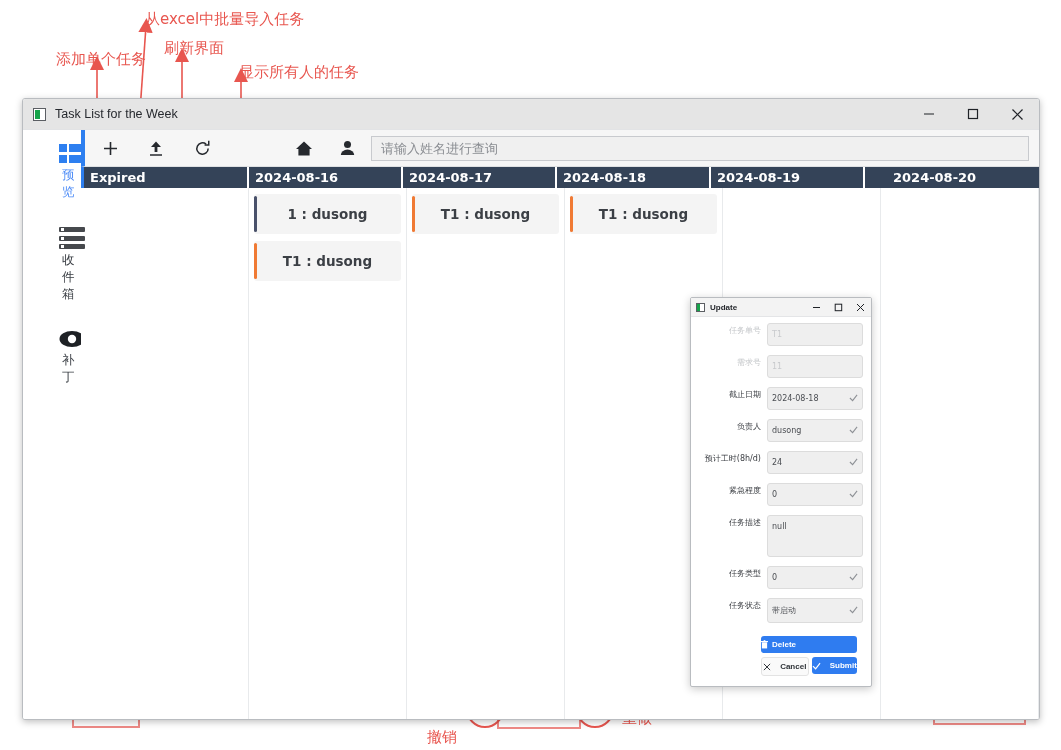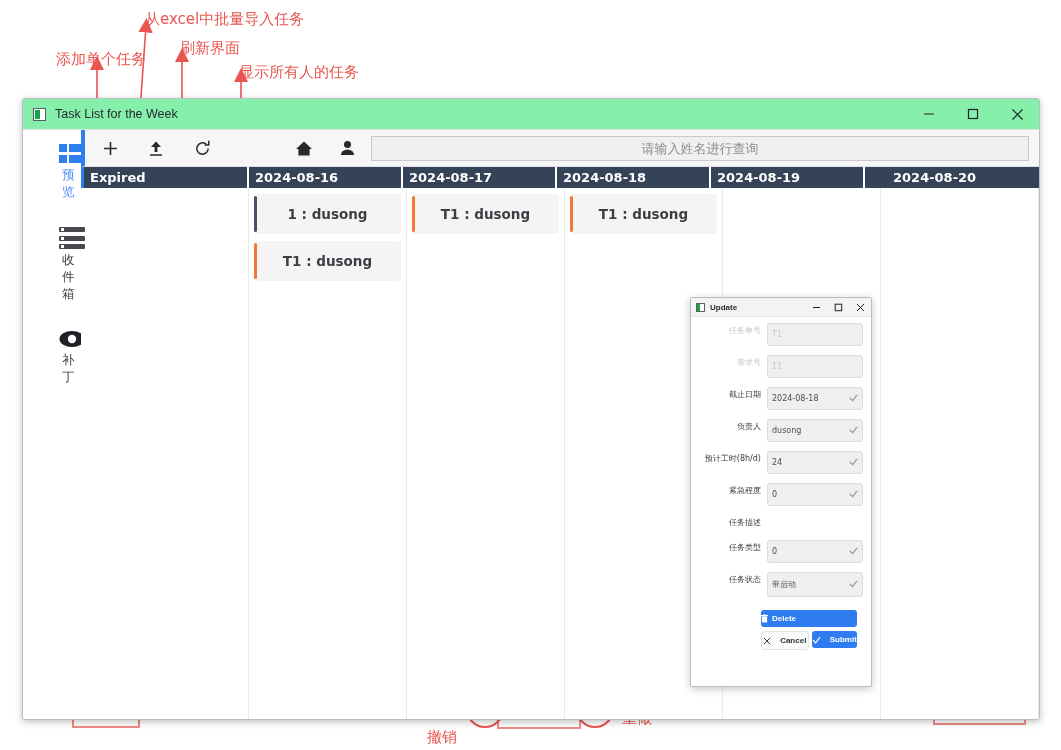--- a/index.html
+++ b/index.html
@@ -16,21 +16,21 @@
   .anncircle{position:absolute;border:2px solid #e8564f;border-radius:50%;box-sizing:border-box;pointer-events:none;}
   svg.arrows{position:absolute;left:0;top:0;width:1061px;height:750px;pointer-events:none;}
 
   
   #app-window{
     position:absolute;left:22px;top:98px;width:1016px;height:620px;
     background:#ffffff;border:1px solid #b9bcc0;border-radius:3px;
     box-shadow:0 2px 7px rgba(0,0,0,.25);
     overflow:hidden;
   }
-  #titlebar{height:30px;background:#86efac;border-bottom:1px solid #e2e3e5;display:flex;align-items:center;}
+  #titlebar{height:30px;background:#e5e5e5;border-bottom:1px solid #e2e3e5;display:flex;align-items:center;}
   #titlebar .tb-icon{width:13px;height:13px;margin-left:10px;border:1px solid #5b5e63;background:#fff;position:relative;box-sizing:border-box;}
   #titlebar .tb-icon::after{content:"";position:absolute;left:1px;top:1px;width:5px;height:9px;background:#16a34a;}
   #titlebar .tb-title{margin-left:9px;font-size:12.5px;color:#26292e;}
   .wincontrols{margin-left:auto;display:flex;height:30px;}
   .wc{width:44px;height:30px;display:flex;align-items:center;justify-content:center;color:#1f2227;}
   .wc svg{display:block;}
 
   #body-row{display:flex;height:590px;}
 
   
@@ -47,21 +47,21 @@
   .eye-ico{width:28px;height:20px;display:flex;align-items:center;justify-content:center;}
 
   
   #content{flex:1;display:flex;flex-direction:column;min-width:0;}
   #toolbar{height:36px;background:#f6f6f6;border-bottom:1px solid #dfe1e3;display:flex;align-items:center;padding-left:2px;border-left:4px solid #2d7ff0;}
   .tb-btn{width:46px;height:34px;display:flex;align-items:center;justify-content:center;color:#26292e;cursor:pointer;background:transparent;border:0;}
   .tb-gap{flex:0 0 56px;}
   .tb-user{width:40px;height:34px;display:flex;align-items:center;justify-content:center;color:#26292e;cursor:pointer;}
   #search-input{
     flex:1;height:25px;margin:0 10px 0 4px;border:1px solid #c8cace;background:#f0f0f0;
-    font-size:13px;color:#222;padding:0 9px;box-sizing:border-box;font-family:"DejaVu Sans","Liberation Sans",sans-serif;text-align:center;
+    font-size:13px;color:#222;padding:0 9px;box-sizing:border-box;font-family:"DejaVu Sans","Liberation Sans",sans-serif;
   }
   #search-input::placeholder{color:#8a8d92;}
 
   
   #col-head{display:flex;height:21px;background:#344358;}
   .col-h{flex:1 1 0;color:#ffffff;font-size:13px;font-weight:bold;display:flex;align-items:center;padding-left:6px;border-right:2px solid #ffffff;box-sizing:border-box;font-family:"DejaVu Sans","Liberation Sans",sans-serif;}
   .col-h:last-child{border-right:0;padding-left:28px;}
   .col-h.first{flex:0 0 168px;border-left:3px solid #2d7ff0;}
 
   
@@ -135,21 +135,21 @@
 <div class="annbox" style="left:687px;top:294px;width:187px;height:394px;"></div>
 <div class="annbox" style="left:72px;top:684px;width:68px;height:44px;"></div>
 <div class="annbox" style="left:497px;top:691px;width:84px;height:38px;"></div>
 <div class="annbox" style="left:933px;top:685px;width:93px;height:40px;"></div>
 <div class="anncircle" style="left:222px;top:134px;width:40px;height:40px;"></div>
 <div class="anncircle" style="left:466px;top:690px;width:38px;height:38px;"></div>
 <div class="anncircle" style="left:576px;top:690px;width:38px;height:38px;"></div>
 
 <div class="ann" style="left:56px;top:49px;">添加单个任务</div>
 <div class="ann" style="left:145px;top:9px;">从excel中批量导入任务</div>
-<div class="ann" style="left:180px;top:38px;">刷新界面</div>
+<div class="ann" style="left:164px;top:38px;">刷新界面</div>
 <div class="ann" style="left:239px;top:62px;">显示所有人的任务</div>
 <div class="ann" style="left:325px;top:111px;">输入姓名点击左边按钮可查看其他人任务，默认不写为自己的任务</div>
 <div class="ann" style="left:389px;top:245px;">默认每天工时8h，截止日期2024-8-28，任务预计两天完成</div>
 <div class="ann" style="left:388px;top:350px;">点击任意单个任务显示修改窗口 ——▶</div>
 <div class="ann" style="left:113px;top:443px;">过期任务栏</div>
 <div class="ann" style="left:62px;top:663px;">点击该按钮显示个人信息</div>
 <div class="ann" style="left:494px;top:616px;">当有消息时左边呼吸灯闪烁,</div>
 <div class="ann" style="left:494px;top:638px;">点击中间按钮显示消息</div>
 <div class="ann" style="left:494px;top:660px;">，右边显示消息数量</div>
 <div class="ann" style="left:427px;top:727px;">撤销</div>
@@ -357,20 +357,21 @@
         <span class="tick">
           <svg width="9" height="9" viewBox="0 0 10 10">
               <path d="M1 5 L4 8 L9 1.6" fill="none" stroke="#8e9196" stroke-width="1.2"></path>
             </svg>
         </span>
       </div>
     </div>
 
     <div class="field">
       <div class="lab">任务描述</div>
+      <div class="inp area">null</div>
     </div>
 
     <div class="field">
       <div class="lab">任务类型</div>
       <div class="inp">
         <span>0</span>
         <span class="tick">
           <svg width="9" height="9" viewBox="0 0 10 10">
               <path d="M1 5 L4 8 L9 1.6" fill="none" stroke="#8e9196" stroke-width="1.2"></path>
             </svg>

